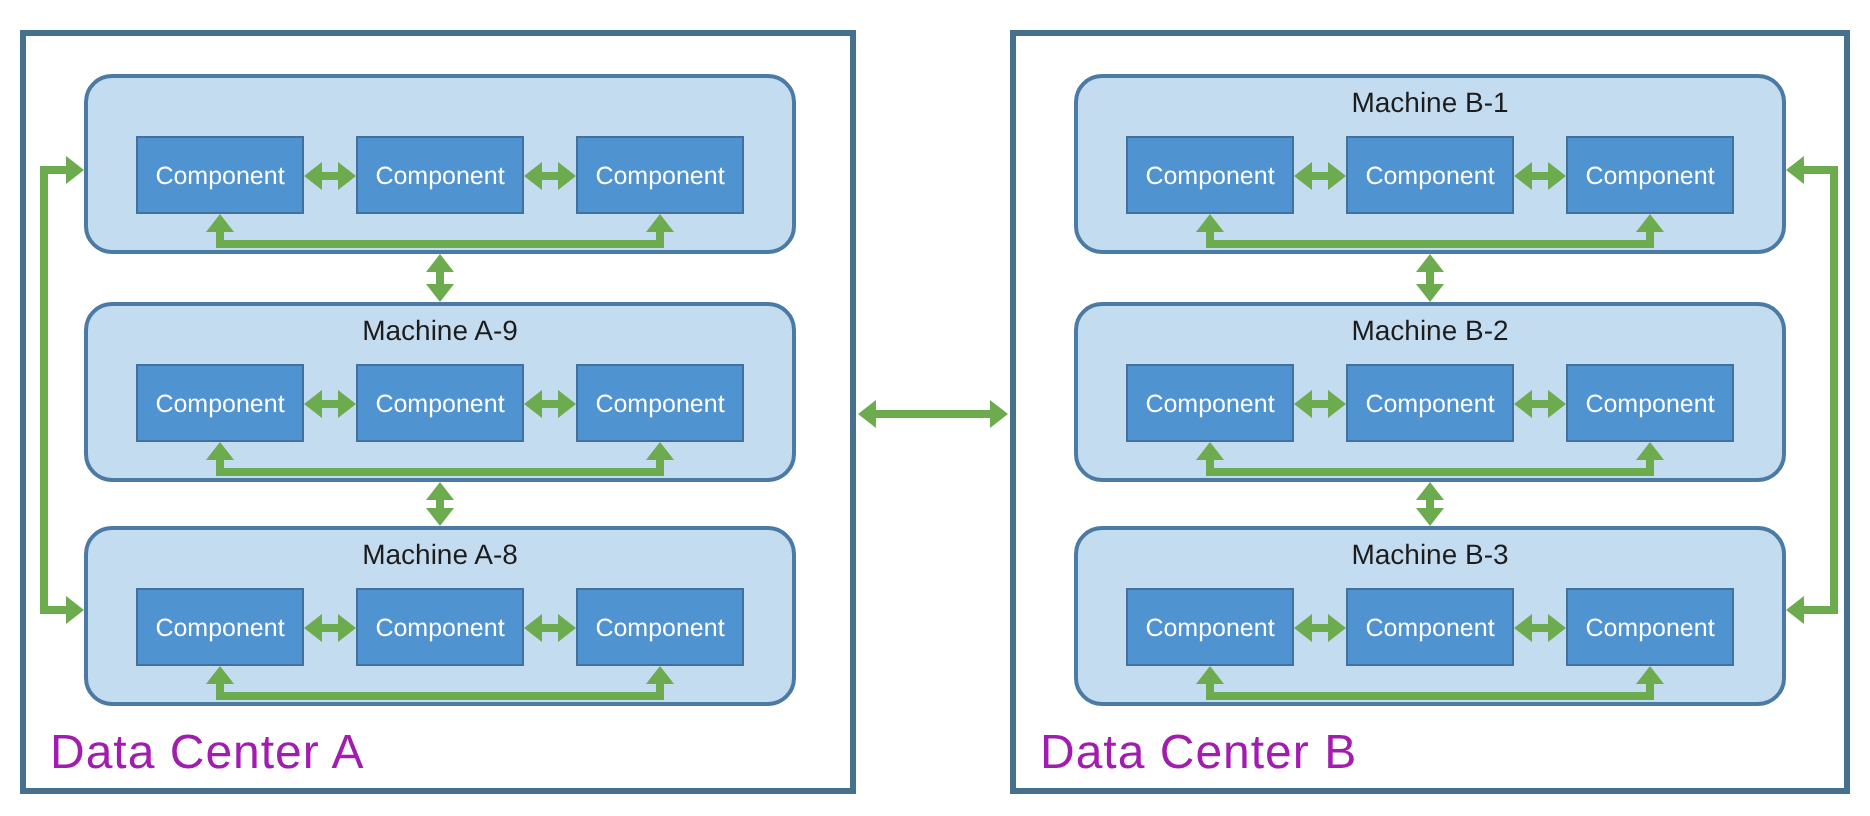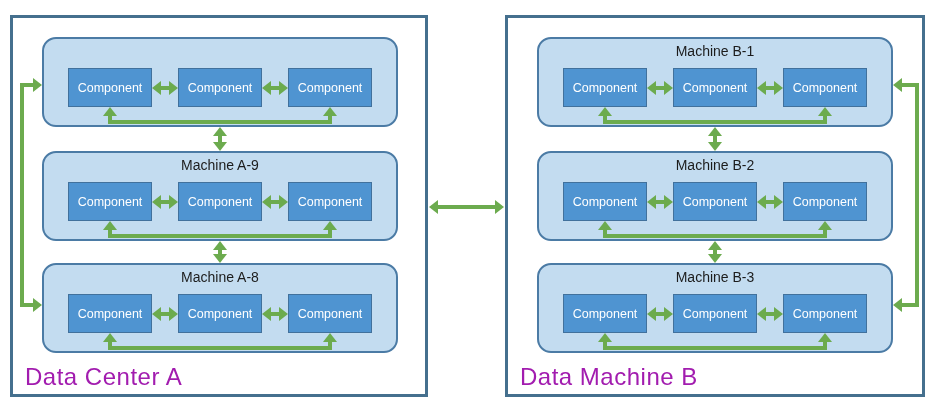--- a/index.html
+++ b/index.html
@@ -297,21 +297,21 @@
         <i class="sv"></i>
         <i class="hd"></i>
       </div>
 
     <i class="bp-seg bpb-v"></i>
     <i class="bp-seg bpb-h1"></i>
     <i class="bp-head head-left bpb-a1"></i>
     <i class="bp-seg bpb-h2"></i>
     <i class="bp-head head-left bpb-a2"></i>
 
-    <div class="dc-label">Data Machine B</div>
+    <div class="dc-label">Data Center B</div>
   </div>
 
   <div class="dbl-h dc-link">
       <i class="hl"></i>
       <i class="sh"></i>
       <i class="hr"></i>
     </div>
 
 </div>
 

